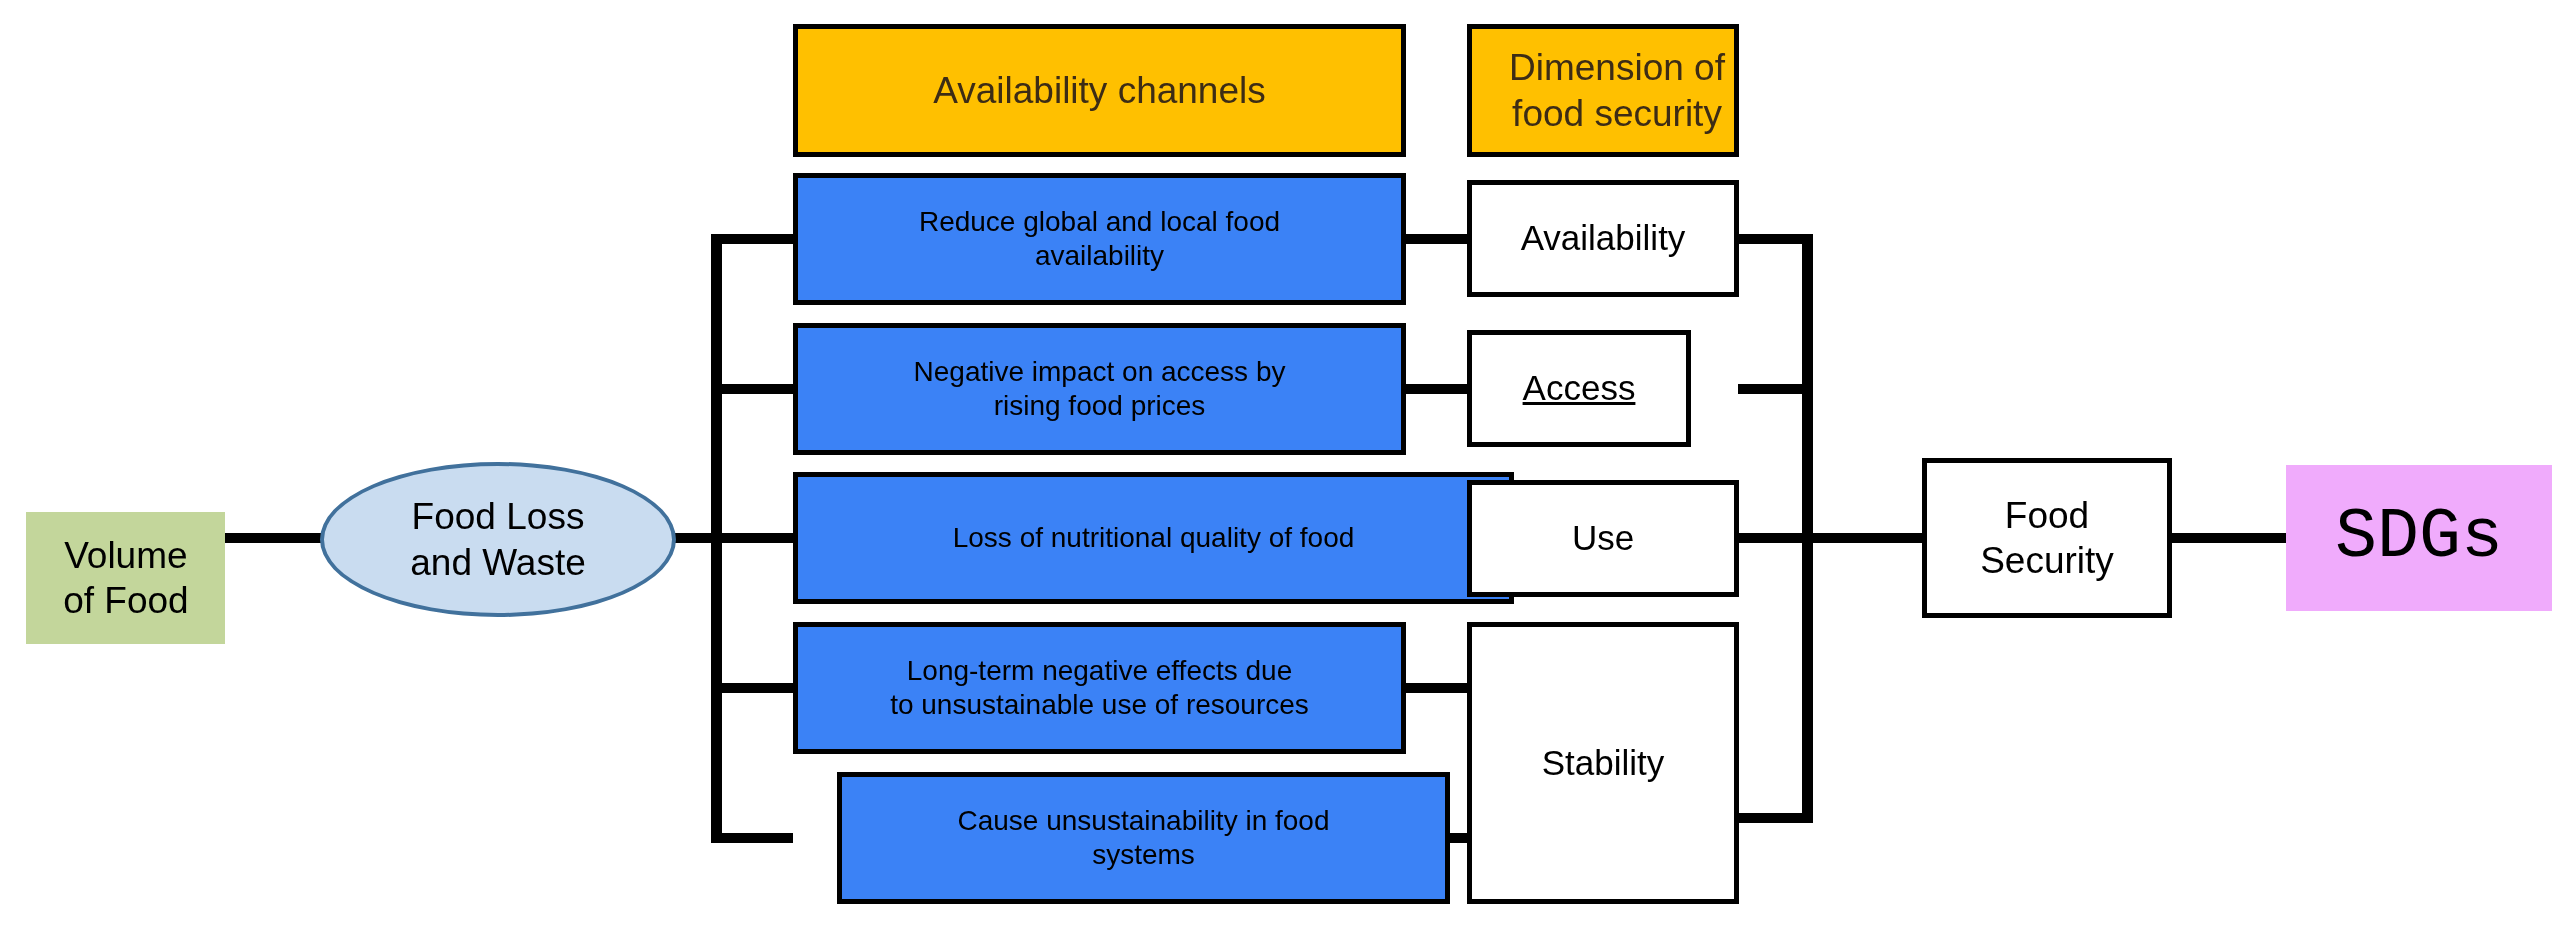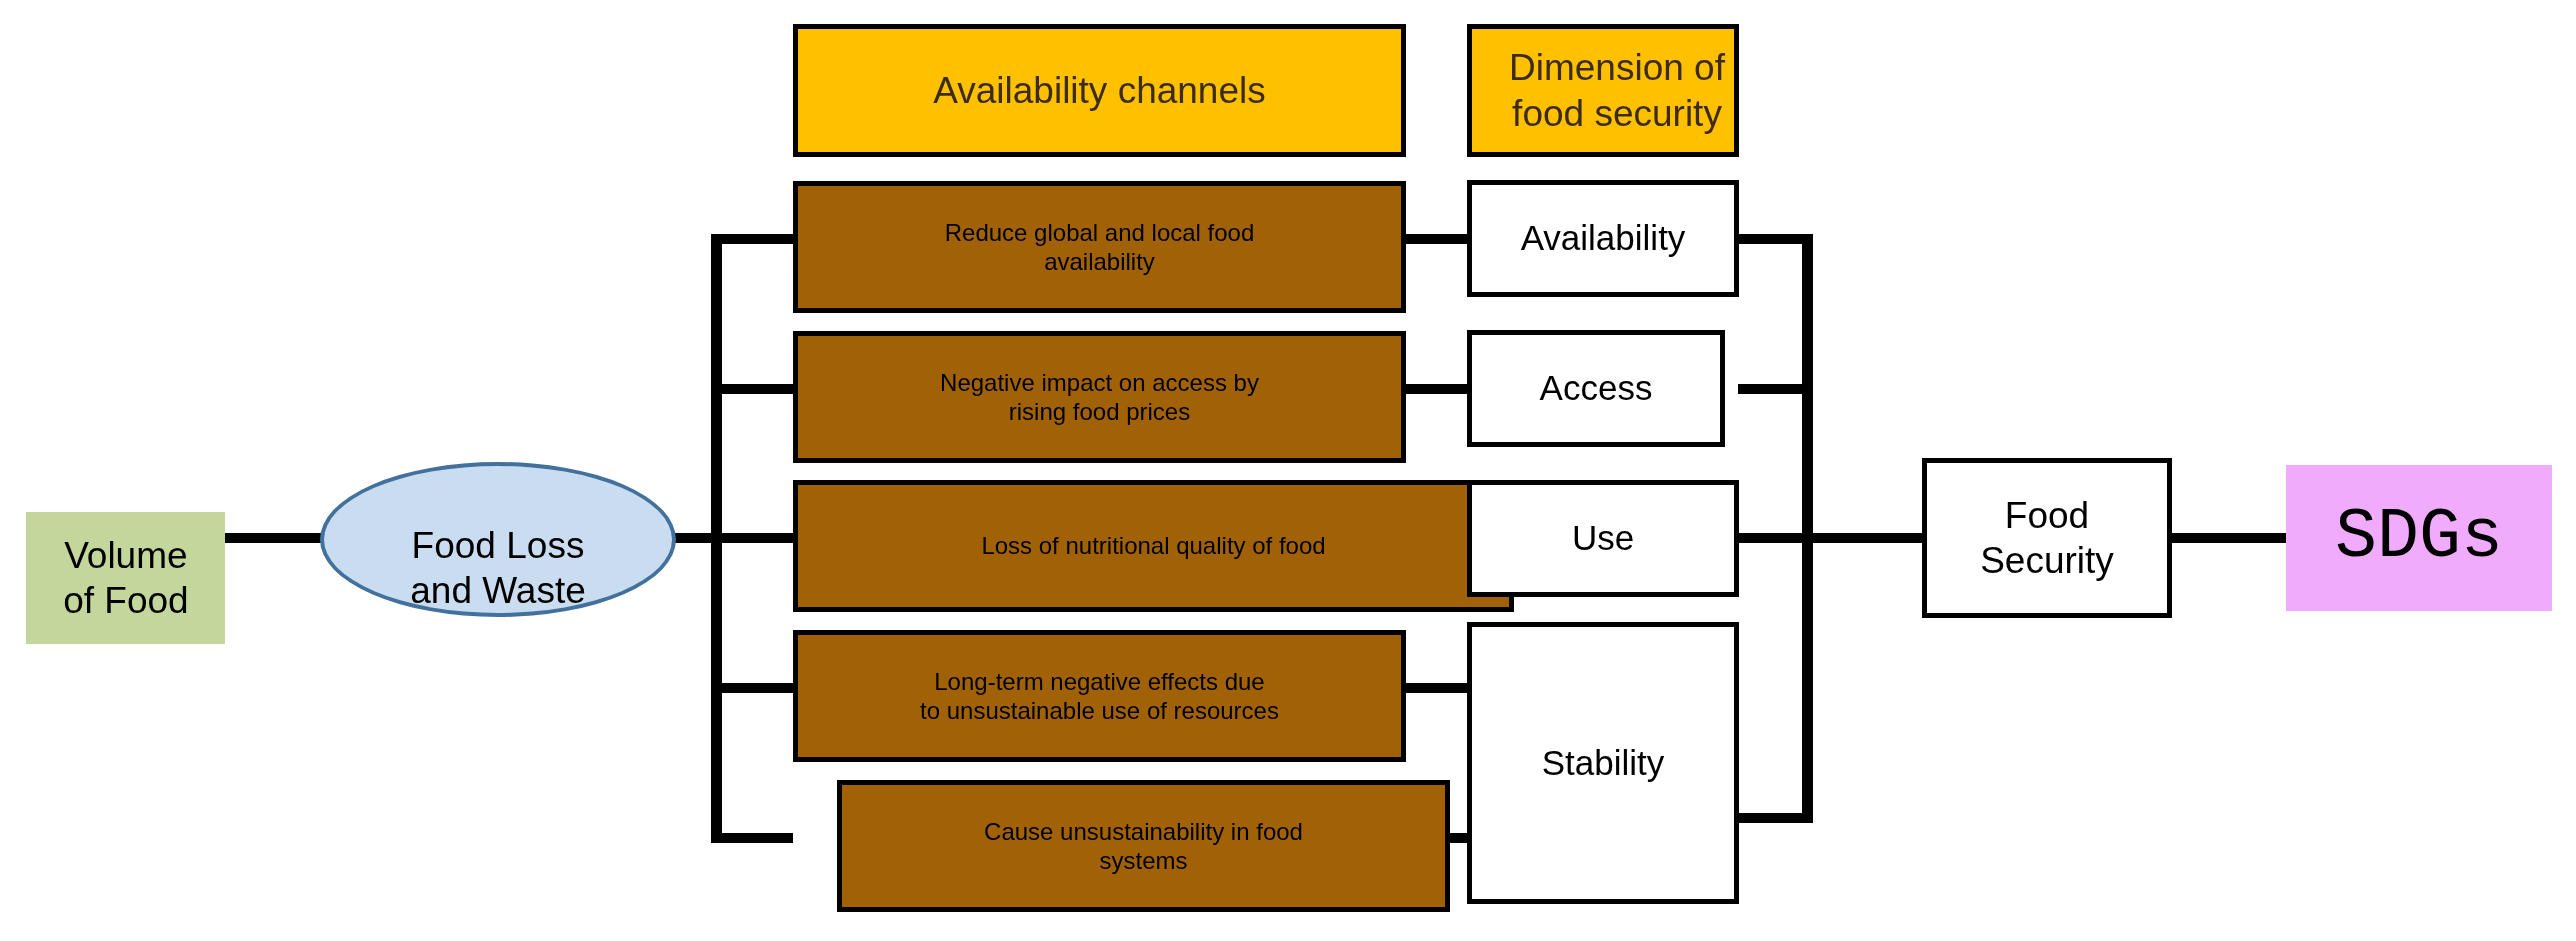--- a/index.html
+++ b/index.html
@@ -14,35 +14,34 @@
   }
   .box {
     position: absolute;
     box-sizing: border-box;
     display: flex;
     align-items: center;
     justify-content: center;
     text-align: center;
   }
   .label { white-space: pre-line; line-height: 1.22; }
-  .white-box { background: #a16207; border: 5.6px solid #000000; font-size: 24px; margin-top: 8px; }
+  .white-box { background: #3b82f6; border: 5.6px solid #000000; font-size: 28px; }
   .dim-box   { background: #ffffff; border: 5.6px solid #000000; font-size: 35px; }
   .header-box {
     background: #ffc000;
     border: 5.6px solid #000000;
     color: #3d2c15;
     font-size: 37px;
   }
   .green-box { background: #c3d69b; font-size: 37px; margin-top: 40px; }
   .ellipse {
     background: #c9dcf0;
     border: 4.8px solid #41719c;
     border-radius: 50%;
     font-size: 37px;
-    align-items: flex-end;
   }
   .fs-box { background: #ffffff; border: 5.6px solid #000000; font-size: 37px; }
   .sdgs-box { background: #f0abfc; font-size: 70px; font-family: Liberation Mono, monospace; }
   .hline { position: absolute; background: #000000; height: 9.6px; }
   .vline { position: absolute; background: #000000; width: 11.2px; }
 </style>
 </head>
 <body>
 
 <div id="canvas">
@@ -104,21 +103,21 @@
 to unsustainable use of resources</div>
   </div>
   <div class="box white-box" style="left:837px; top:772px; width:613px; height:132px;">
     <div class="label">Cause unsustainability in food
 systems</div>
   </div>
 
   <div class="box dim-box" style="left:1467px; top:180px; width:272px; height:117px;">
     <div class="label">Availability</div>
   </div>
-  <div class="box dim-box" style="left:1467px; top:330px; width:258px; height:117px;">
+  <div class="box dim-box" style="left:1467px; top:330px; width:224px; height:117px;text-decoration:underline;">
     <div class="label">Access</div>
   </div>
   <div class="box dim-box" style="left:1467px; top:480px; width:272px; height:117px;">
     <div class="label">Use</div>
   </div>
   <div class="box dim-box" style="left:1467px; top:622px; width:272px; height:282px;">
     <div class="label">Stability</div>
   </div>
 
   <div class="box fs-box" style="left:1922px; top:458px; width:250px; height:160px;">

